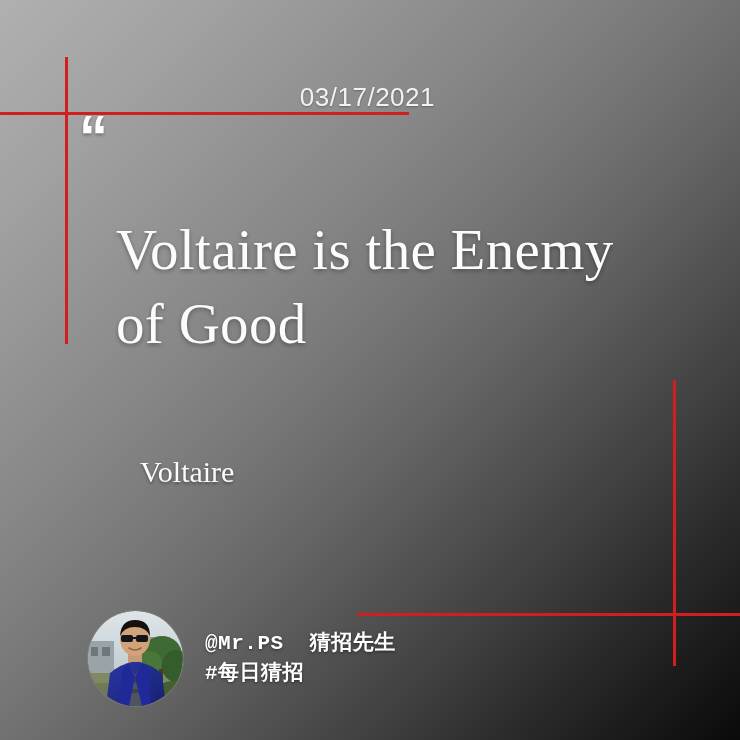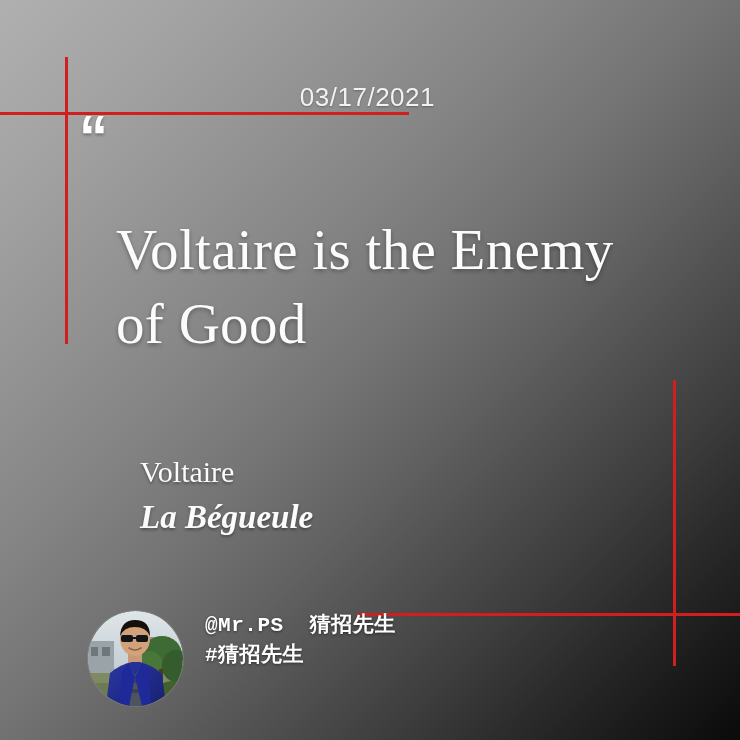--- a/index.html
+++ b/index.html
@@ -115,21 +115,21 @@
     font-weight: 700;
     font-style: italic;
   }
 
   
   #signature {
     position: absolute;
     left: 88px;
     top: 611px;
     display: flex;
-    align-items: flex-start;
+    align-items: center;
   }
   #avatar {
     position: relative;
     width: 95px;
     height: 95px;
     border-radius: 50%;
     overflow: hidden;
     flex: 0 0 auto;
     background: #6f7d64;
     box-shadow: 0 0 0 1px rgba(255,255,255,0.10);
@@ -167,21 +167,20 @@
 
   <div id="date">03/17/2021</div>
 
   <div id="quote-mark">“</div>
 
   <div id="quote-text">Voltaire is the Enemy
 of Good</div>
 
   <div id="attrib">
     <div id="attrib-author">Voltaire</div>
-    <div id="attrib-work">La Bégueule</div>
   </div>
 
   <div id="signature">
     <div id="avatar">
       <svg viewBox="0 0 95 95" xmlns="http://www.w3.org/2000/svg" aria-hidden="true">
         <defs>
           <clipPath id="avclip">
               <circle cx="47.5" cy="47.5" r="47.5"></circle>
             </clipPath>
           <linearGradient id="skyg" x1="0" y1="0" x2="0" y2="1">
@@ -233,17 +232,17 @@
           <rect x="33" y="24" width="12" height="7" rx="2" fill="#14151a"></rect>
           <rect x="48" y="24" width="12" height="7" rx="2" fill="#14151a"></rect>
           <rect x="45" y="26" width="3" height="2" fill="#14151a"></rect>
 
           <path d="M41 37 Q47 41 53 37" stroke="#8d6246" stroke-width="1.6" fill="none" stroke-linecap="round"></path>
         </g>
       </svg>
     </div>
     <div id="handle">
       <div id="handle-line1">@Mr.PS  猜招先生</div>
-      <div id="handle-line2">#猜招先生</div>
+      <div id="handle-line2">#每日猜招</div>
     </div>
   </div>
 
 </div>
 
 </body></html>

